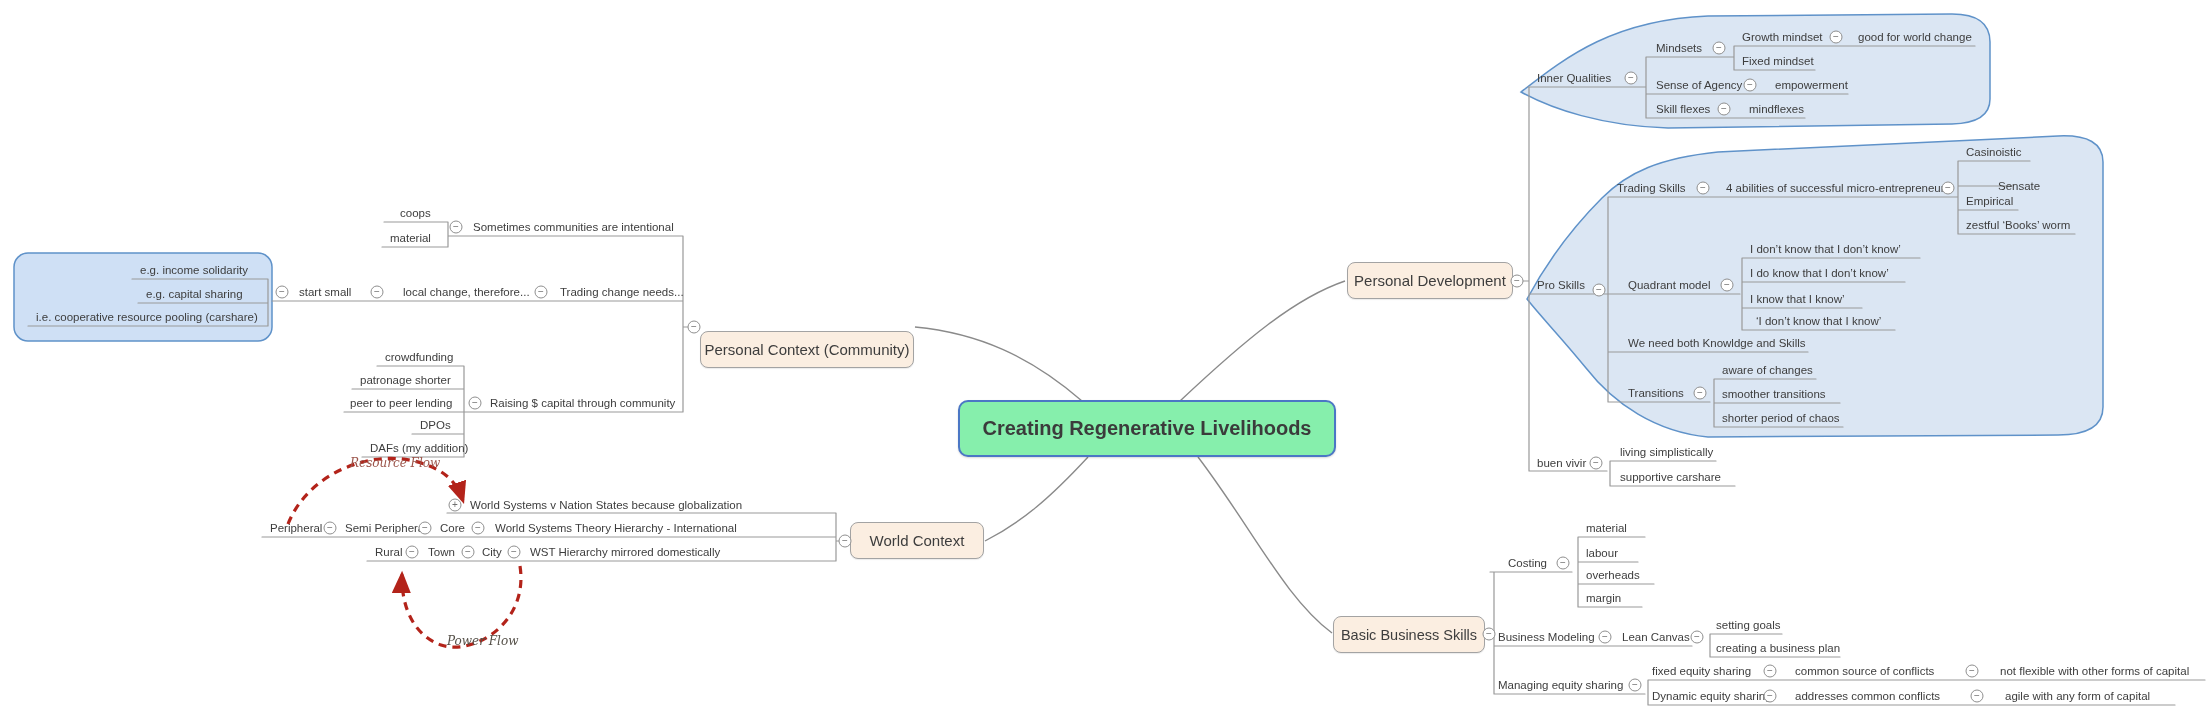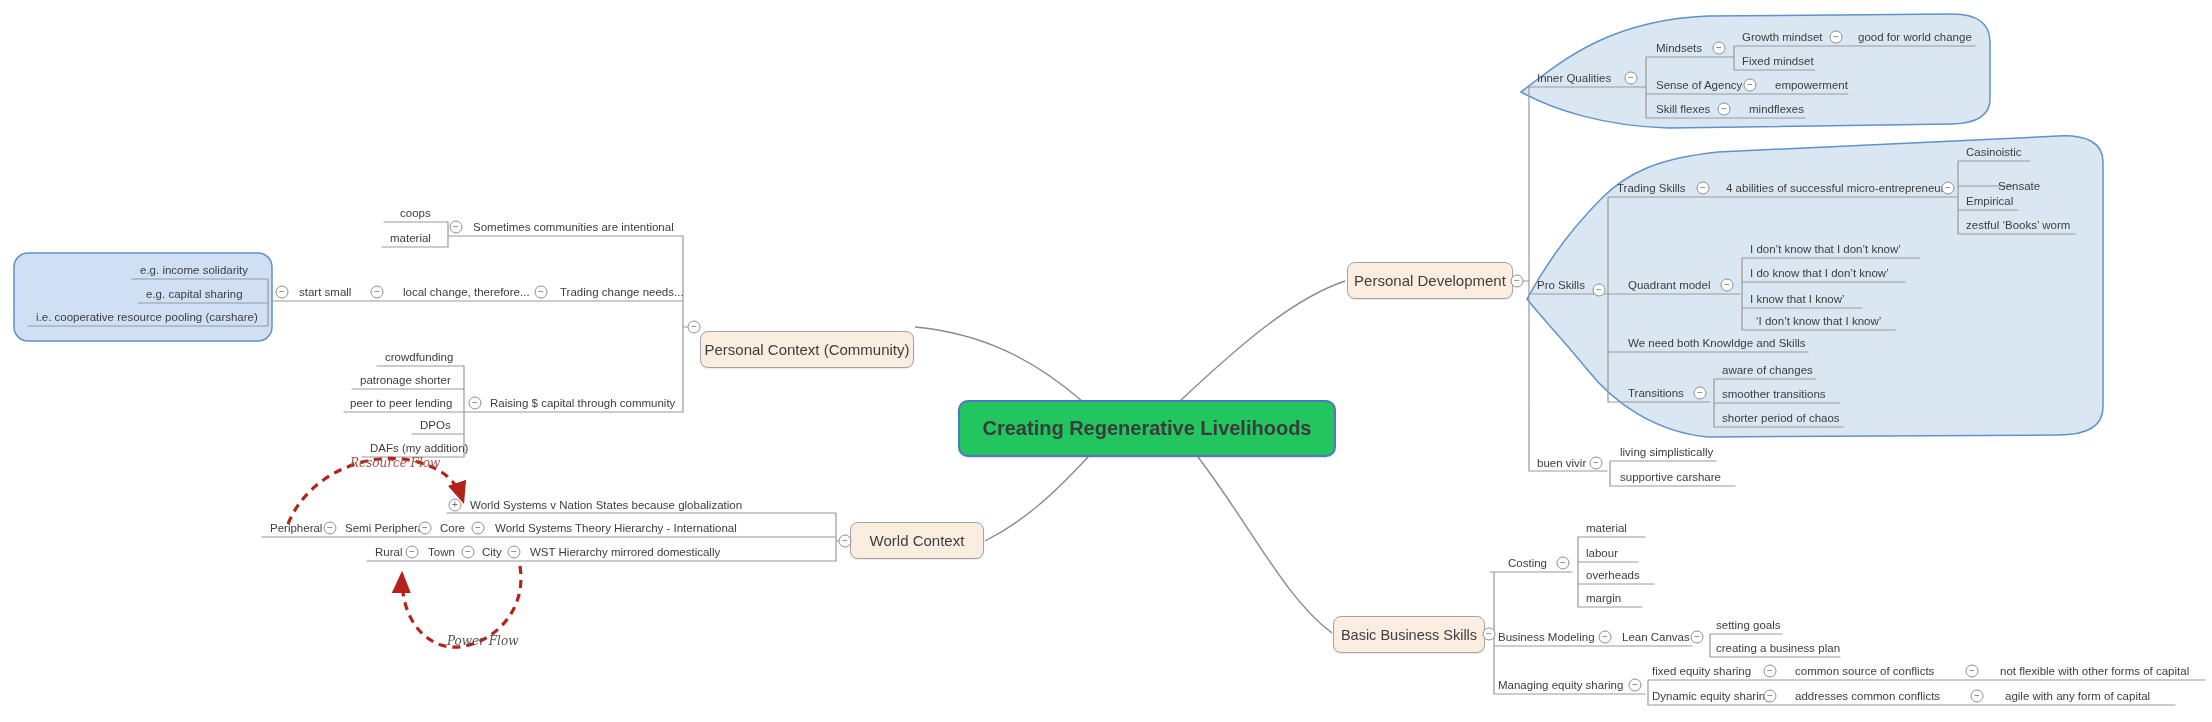--- a/index.html
+++ b/index.html
@@ -7,21 +7,21 @@
           font-family:"Liberation Sans",sans-serif;}
   #wires{position:absolute;left:0;top:0;}
   .lbl{position:absolute;white-space:nowrap;font-size:11.5px;color:#3d3d3d;
        transform:translateY(-50%);line-height:14px;}
   .ic{position:absolute;width:13px;height:13px;box-sizing:border-box;border:1px solid #8f8f8f;
       border-radius:50%;background:#fff;color:#6f6f6f;font-size:10px;line-height:10px;
       text-align:center;transform:translate(-50%,-50%);cursor:pointer;}
   .node{position:absolute;background:#fbeee1;border:1.4px solid #a3a3a3;border-radius:8px;
         display:flex;align-items:center;justify-content:center;font-size:15px;color:#3d3d3d;
         box-sizing:border-box;box-shadow:0 1px 1px rgba(0,0,0,0.08);}
-  .center-node{position:absolute;background:#22c55e;border:2px solid #4b77c5;border-radius:10px;
+  .center-node{position:absolute;background:#86efac;border:2px solid #4b77c5;border-radius:10px;
         display:flex;align-items:center;justify-content:center;font-size:20px;font-weight:bold;
         color:#3b3b3b;box-sizing:border-box;box-shadow:0 1px 2px rgba(0,0,0,0.15);}
   .flow-lbl{position:absolute;white-space:nowrap;font-family:"DejaVu Serif",serif;
         font-style:italic;font-size:12px;transform:translateY(-50%);}
   .flow-red{color:#9c554b;}
   .flow-dark{color:#555048;}
 </style>
 </head>
 <body>
 

